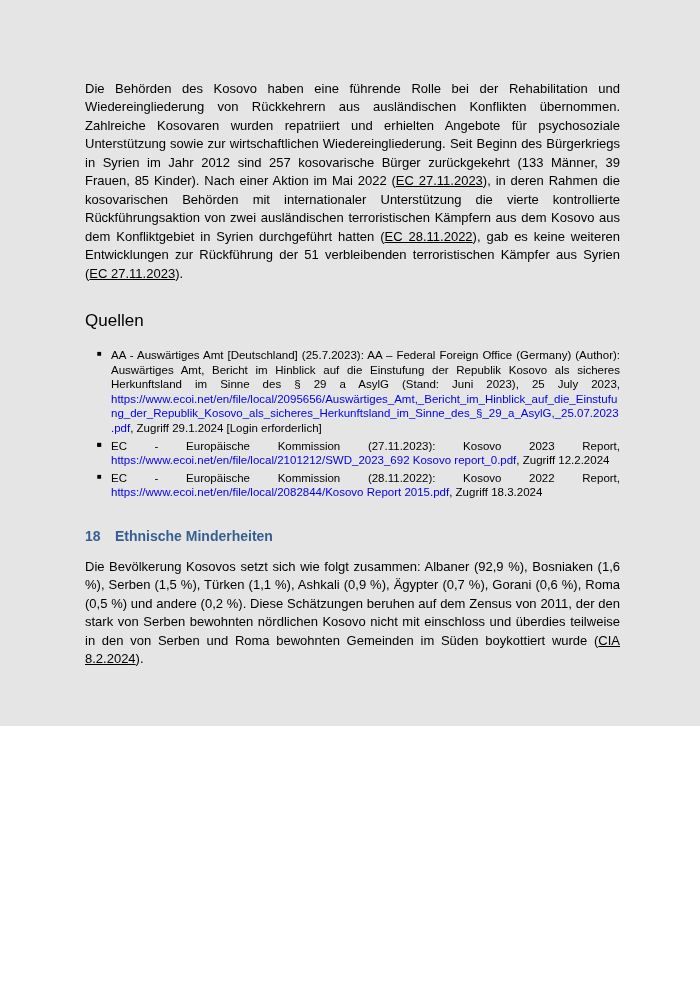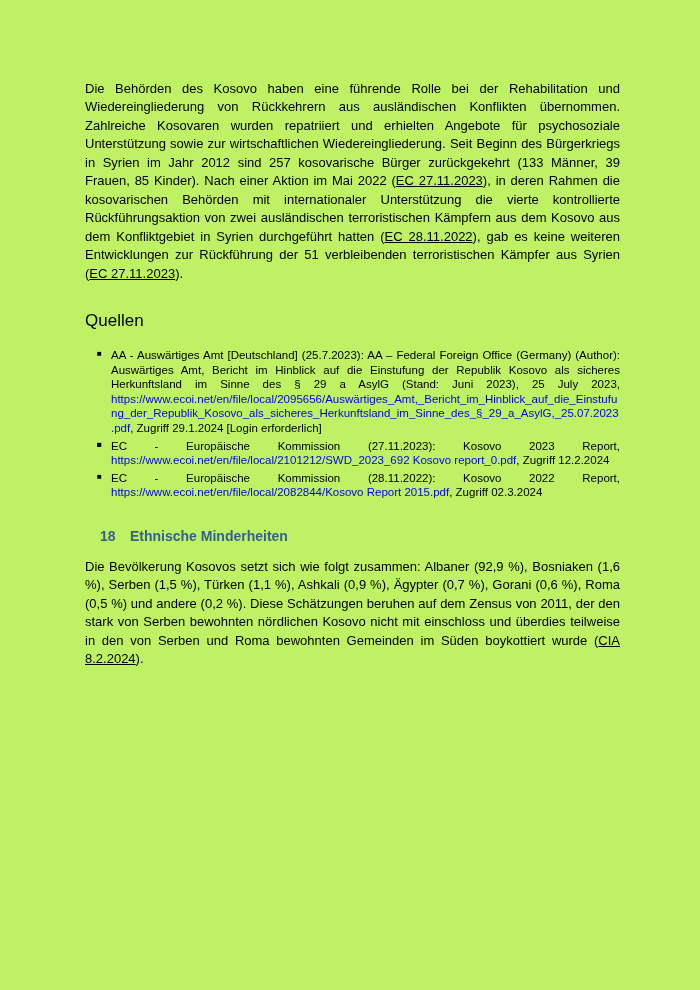--- a/index.html
+++ b/index.html
@@ -1,36 +1,36 @@
 <!DOCTYPE html>
 <html lang="de" style="--link: #0000EE; --heading: #365F91; --meta: #4F81BD;"><head>
 <meta charset="utf-8">
 <style>
   :root { --link:#0000EE; --heading:#365F91; --meta:#4F81BD; }
   * { margin:0; padding:0; box-sizing:border-box; }
   html, body { background:#ffffff; }
   body { font-family:"Liberation Sans", sans-serif; color:#000; }
   .page {
-    width:700px; height:990px; position:relative; background:#bef264;
+    width:700px; height:726px; position:relative; background:#e5e5e5;
     padding:80px 80px 0 85px; overflow:hidden;
   }
   .body-text {
     font-size:13px; line-height:1.42; text-align:justify;
     hyphens:auto; -webkit-hyphens:auto;
   }
   .sources-heading { font-size:17px; font-weight:400; margin:28px 0 17px 0; }
   .sources-list {
     list-style:none; margin-left:12px; font-size:11.5px; line-height:1.27;
   }
   .sources-list li {
     position:relative; padding-left:14px; text-align:justify; margin-bottom:3px;
     hyphens:auto; -webkit-hyphens:auto;
   }
   .marker { position:absolute; left:0; top:1px; font-size:8px; line-height:inherit; }
-  .section-heading { margin-top:28px; color:var(--heading); font-weight:700; font-size:14px;margin-left:15px; }
+  .section-heading { margin-top:28px; color:var(--heading); font-weight:700; font-size:14px; }
   .section-number { display:inline-block; min-width:30px; }
   .last-change { color:var(--meta); font-size:11px; margin-top:9px; }
   .ethnic { margin-top:14px; }
   .page-number {
     position:absolute; bottom:46px; left:0; width:700px;
     text-align:center; font-size:12px;
   }
   .seg-plain { }
   .seg-ref { text-decoration:underline; cursor:pointer; }
   .seg-link { color:var(--link); overflow-wrap:anywhere; cursor:pointer; }
@@ -41,21 +41,21 @@
 <div class="page">
 
   <p class="body-text"><span class="seg-plain">Die Behörden des Kosovo haben eine führende Rolle bei der Rehabilitation und Wiedereingliederung von Rückkehrern aus ausländischen Konflikten übernommen. Zahlreiche Kosovaren wurden repatriiert und erhielten Angebote für psychosoziale Unterstützung sowie zur wirtschaftlichen Wiedereingliederung. Seit Beginn des Bürgerkriegs in Syrien im Jahr 2012 sind 257 kosovarische Bürger zurückgekehrt (133 Männer, 39 Frauen, 85 Kinder). Nach einer Aktion im Mai 2022 (</span><span class="seg-ref">EC 27.11.2023</span><span class="seg-plain">), in deren Rahmen die kosovarischen Behörden mit internationaler Unterstützung die vierte kontrollierte Rückführungsaktion von zwei ausländischen terroristischen Kämpfern aus dem Kosovo aus dem Konfliktgebiet in Syrien durchgeführt hatten (</span><span class="seg-ref">EC 28.11.2022</span><span class="seg-plain">), gab es keine weiteren Entwicklungen zur Rückführung der 51 verbleibenden terroristischen Kämpfer aus Syrien (</span><span class="seg-ref">EC 27.11.2023</span><span class="seg-plain">).</span></p>
 
   <h2 class="sources-heading">Quellen</h2>
 
   <ul class="sources-list">
       <li><span class="marker">■</span><span><span class="seg-plain">AA - Auswärtiges Amt [Deutschland] (25.7.2023): AA – Federal Foreign Office (Germany) (Author): Auswärtiges Amt, Bericht im Hinblick auf die Einstufung der Republik Kosovo als sicheres Herkunftsland im Sinne des § 29 a AsylG (Stand: Juni 2023), 25 July 2023, </span><span class="seg-link">https://www.ecoi.net/en/file/local/2095656/Auswärtiges_Amt,_Bericht_im_Hinblick_auf_die_Einstufung_der_Republik_Kosovo_als_sicheres_Herkunftsland_im_Sinne_des_§_29_a_AsylG,_25.07.2023.pdf</span><span class="seg-plain">, Zugriff 29.1.2024 [Login erforderlich]</span></span></li>
       <li><span class="marker">■</span></li>
       <li><span class="marker">■</span><span><span class="seg-plain">EC - Europäische Kommission (27.11.2023): Kosovo 2023 Report, </span><span class="seg-link">https://www.ecoi.net/en/file/local/2101212/SWD_2023_692 Kosovo report_0.pdf</span><span class="seg-plain">, Zugriff 12.2.2024</span></span></li>
-      <li><span class="marker">■</span><span><span class="seg-plain">EC - Europäische Kommission (28.11.2022): Kosovo 2022 Report, </span><span class="seg-link">https://www.ecoi.net/en/file/local/2082844/Kosovo Report 2015.pdf</span><span class="seg-plain">, Zugriff 02.3.2024</span></span></li>
+      <li><span class="marker">■</span><span><span class="seg-plain">EC - Europäische Kommission (28.11.2022): Kosovo 2022 Report, </span><span class="seg-link">https://www.ecoi.net/en/file/local/2082844/Kosovo Report 2015.pdf</span><span class="seg-plain">, Zugriff 18.3.2024</span></span></li>
     </ul>
 
   <div class="section-heading">
     <span class="section-number">18</span><span class="section-title">Ethnische Minderheiten</span>
   </div>
 
 
   <p class="body-text ethnic"><span class="seg-plain">Die Bevölkerung Kosovos setzt sich wie folgt zusammen: Albaner (92,9 %), Bosniaken (1,6 %), Serben (1,5 %), Türken (1,1 %), Ashkali (0,9 %), Ägypter (0,7 %), Gorani (0,6 %), Roma (0,5 %) und andere (0,2 %). Diese Schätzungen beruhen auf dem Zensus von 2011, der den stark von Serben bewohnten nördlichen Kosovo nicht mit einschloss und überdies teilweise in den von Serben und Roma bewohnten Gemeinden im Süden boykottiert wurde (</span><span class="seg-ref">CIA 8.2.2024</span><span class="seg-plain">).</span></p>
 
 

